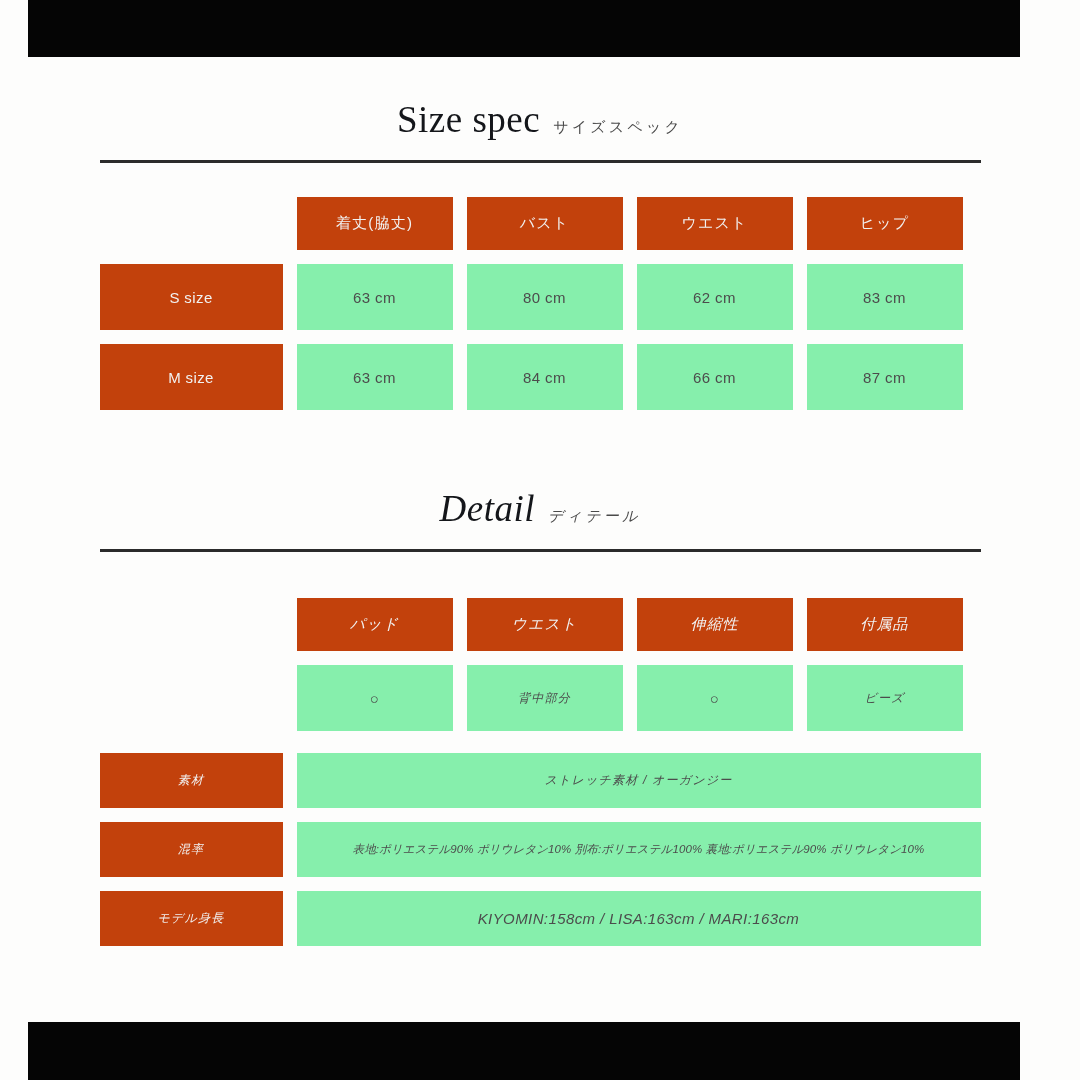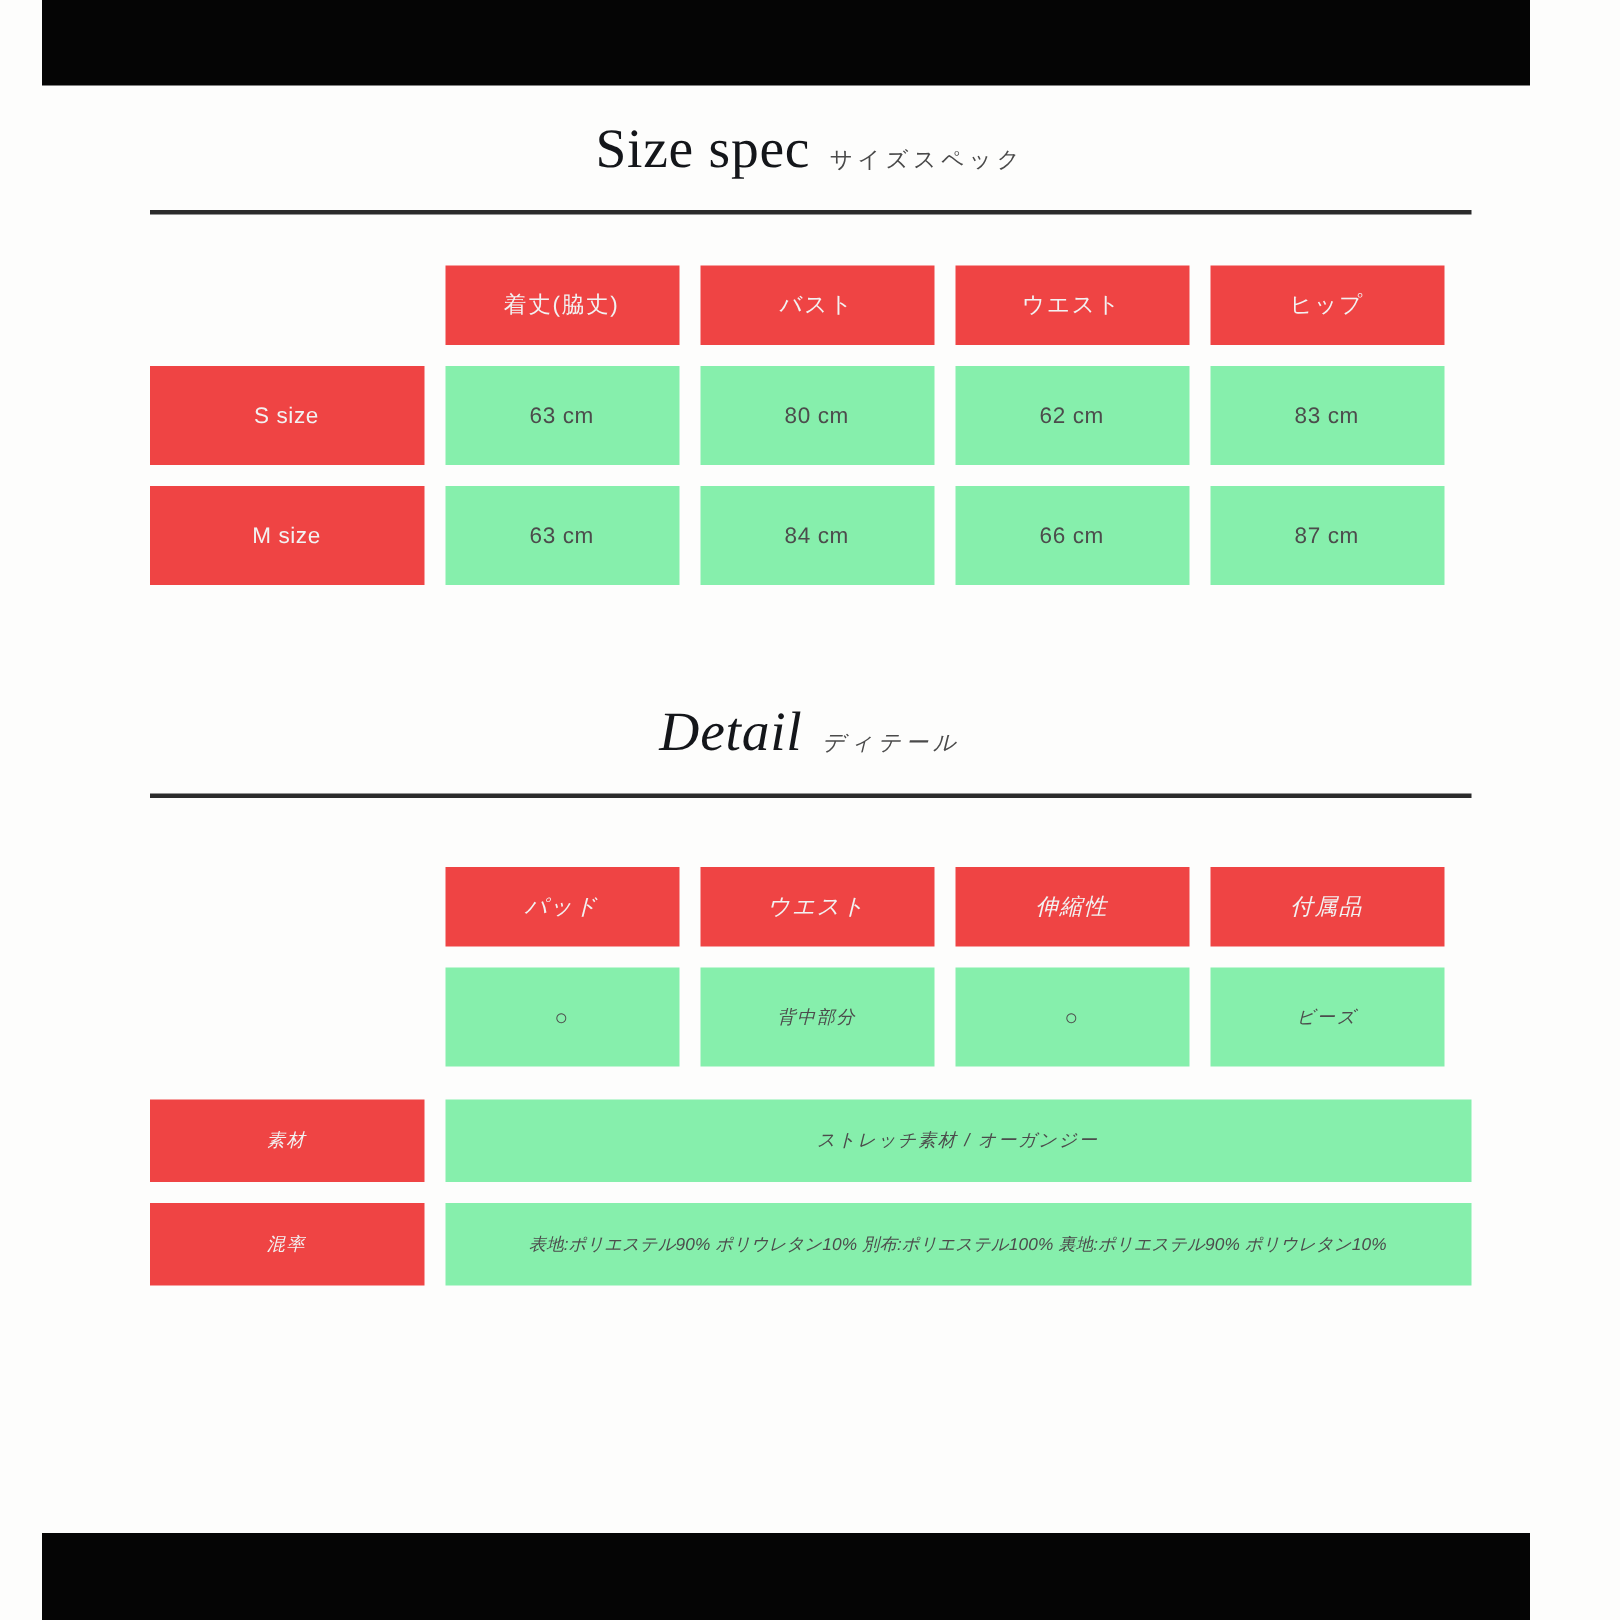--- a/index.html
+++ b/index.html
@@ -100,21 +100,21 @@
     text-align: center;
     font-size: 15px;
   }
   
   .lbl-col { width: 183px; flex: 0 0 183px; }
   .spacer-col { width: 183px; flex: 0 0 183px; }
   .data-col { width: 156px; flex: 0 0 156px; }
   .wide-col { flex: 1 1 auto; }
 
   .dark {
-    background: #ef4444;
+    background: #c2410c;
     color: #f2f2f2;
     font-size: 15px;
     letter-spacing: 1.2px;
   }
   .light {
     background: #86efac;
     color: #4c4c4c;
     letter-spacing: 0.6px;
   }
   .blank { background: transparent; }
@@ -135,21 +135,21 @@
 </head>
 <body>
 
 <div class="page">
 
   <div class="bar bar-top"></div>
   <div class="bar bar-bottom"></div>
 
   <div class="content">
 
-    <div class="section" style="padding-top:24px;">
+    <div class="section" style="padding-top:44px;">
       <div class="section-title">
         <span class="en">Size spec</span><span class="jp">サイズスペック</span>
       </div>
       <div class="rule" style="margin-top:22px;"></div>
 
       <div class="tbl" style="margin-top:34px;">
 
         <div class="row">
           <div class="cell spacer-col blank h-head"></div>
           <div class="cell data-col dark h-head">着丈(脇丈)</div>
@@ -204,20 +204,24 @@
         <div class="row" style="margin-bottom:14px;">
           <div class="cell lbl-col dark h-tall mid">素材</div>
           <div class="cell wide-col light h-tall mid">ストレッチ素材  /  オーガンジー</div>
         </div>
 
         <div class="row" style="margin-bottom:14px;">
           <div class="cell lbl-col dark h-tall mid">混率</div>
           <div class="cell wide-col light h-tall tiny">表地:ポリエステル90% ポリウレタン10% 別布:ポリエステル100% 裏地:ポリエステル90% ポリウレタン10%</div>
         </div>
 
+        <div class="row" style="margin-bottom:0;">
+          <div class="cell lbl-col dark h-tall mid">モデル身長</div>
+          <div class="cell wide-col light h-tall lat">KIYOMIN:158cm  /  LISA:163cm  /  MARI:163cm</div>
+        </div>
 
       </div>
     </div>
 
   </div>
 
   <div class="gutter gutter-left"></div>
   <div class="gutter gutter-right"></div>
 
 </div>

